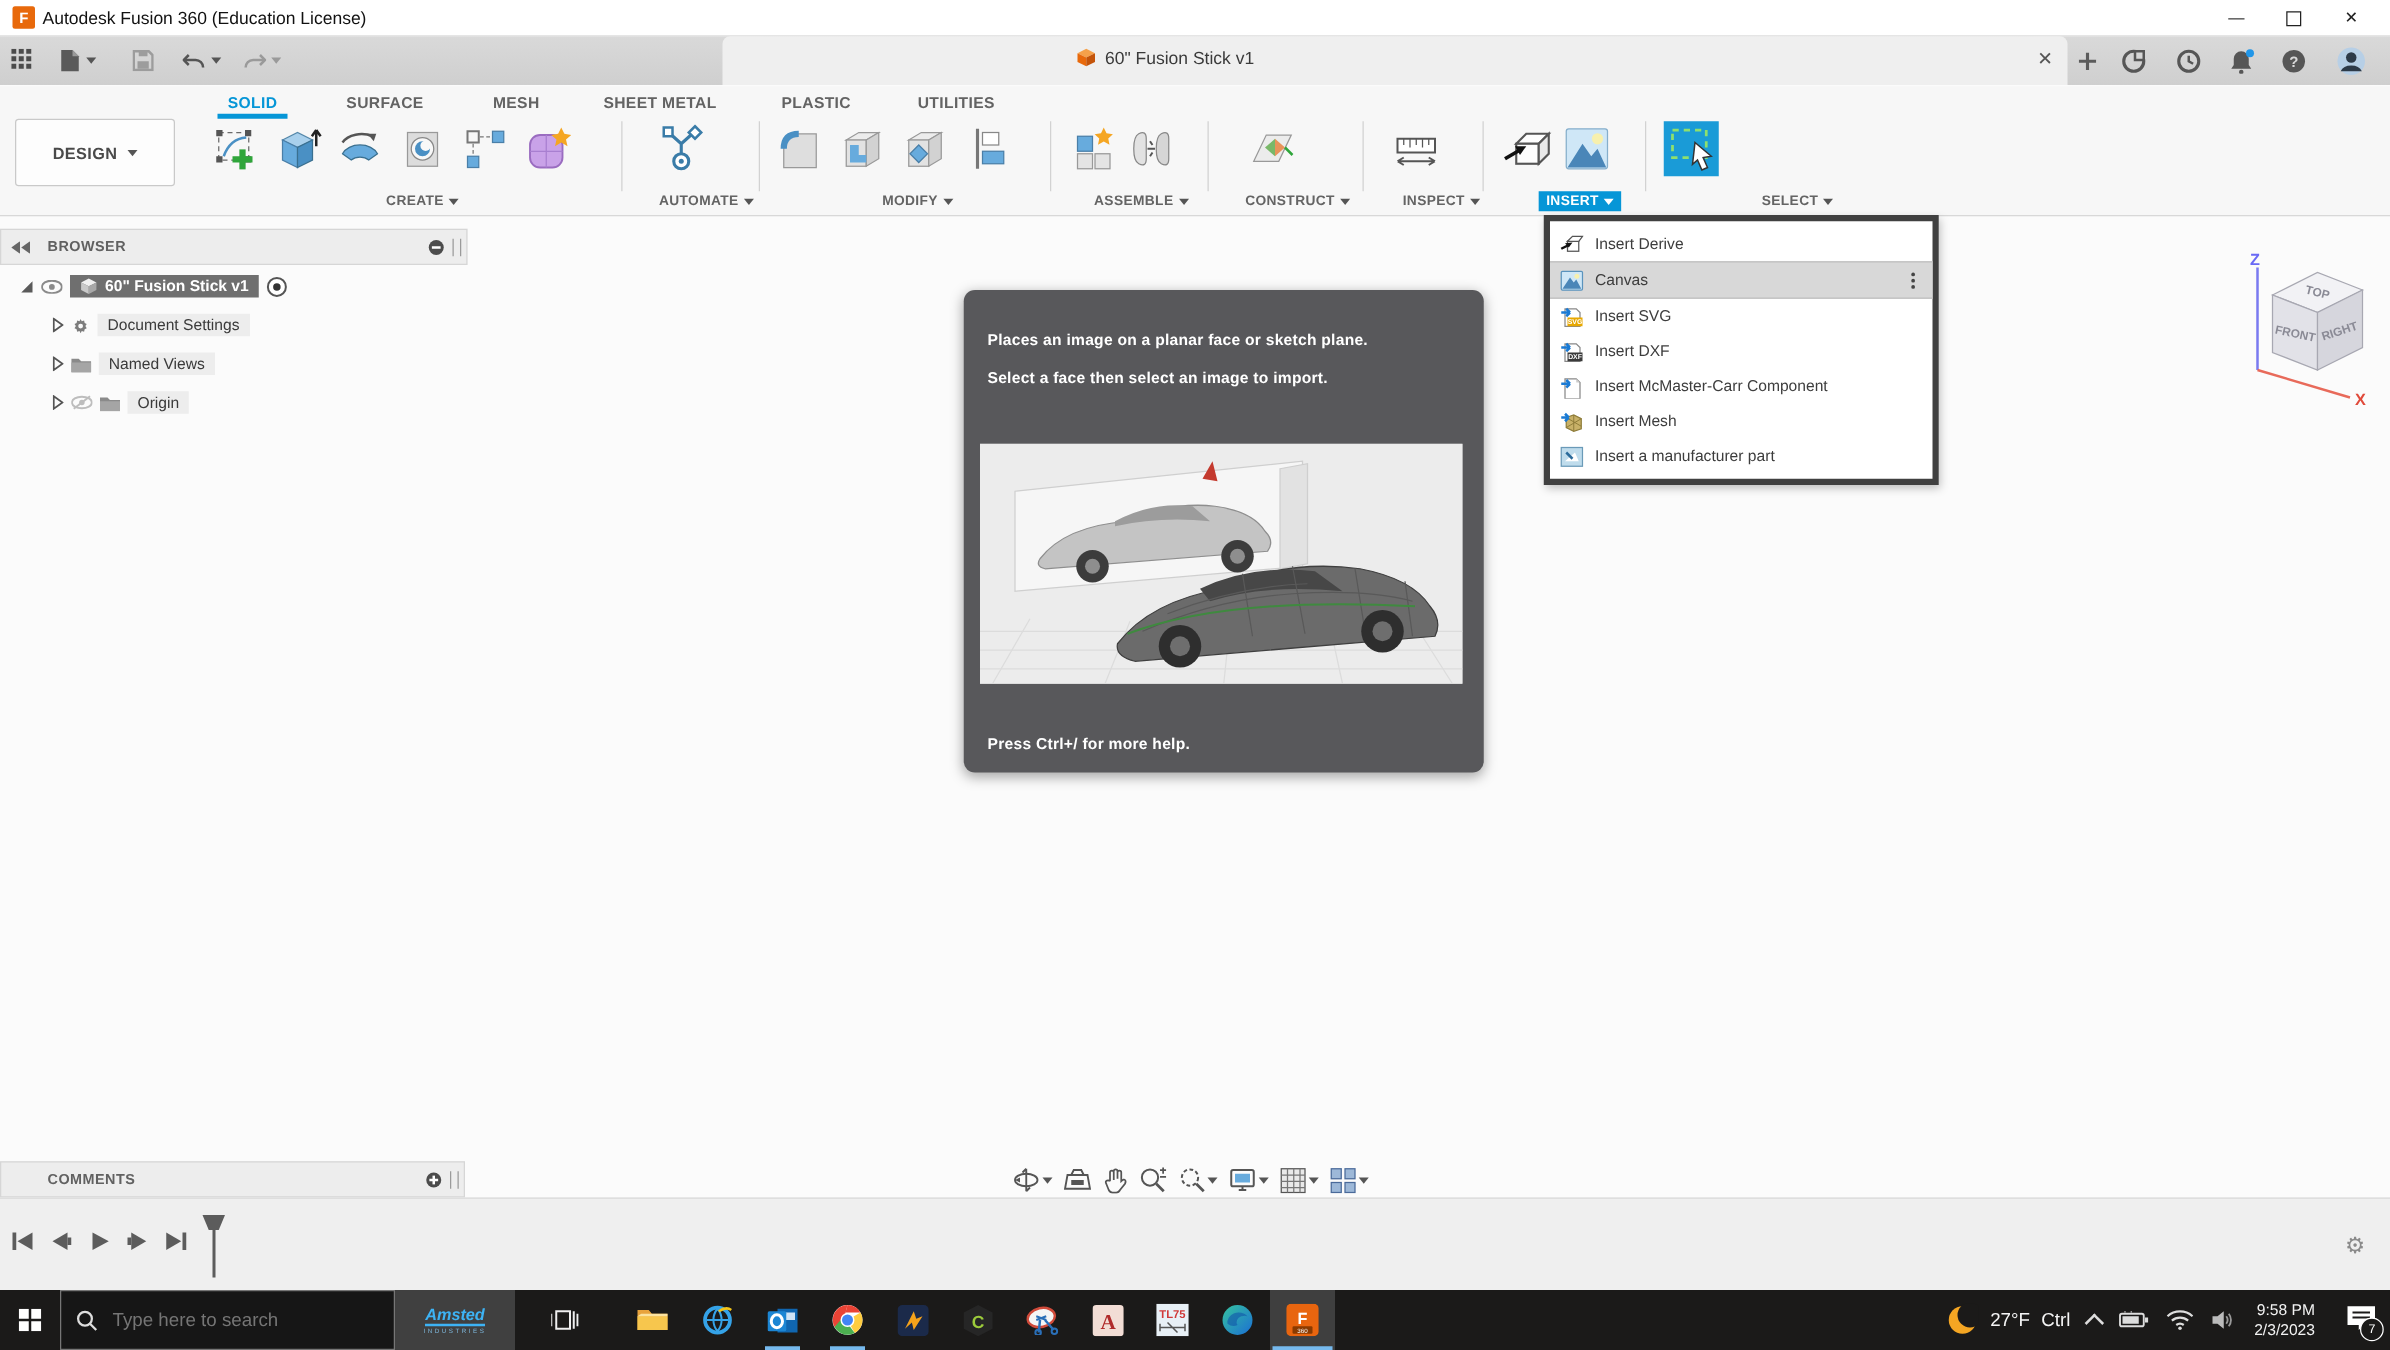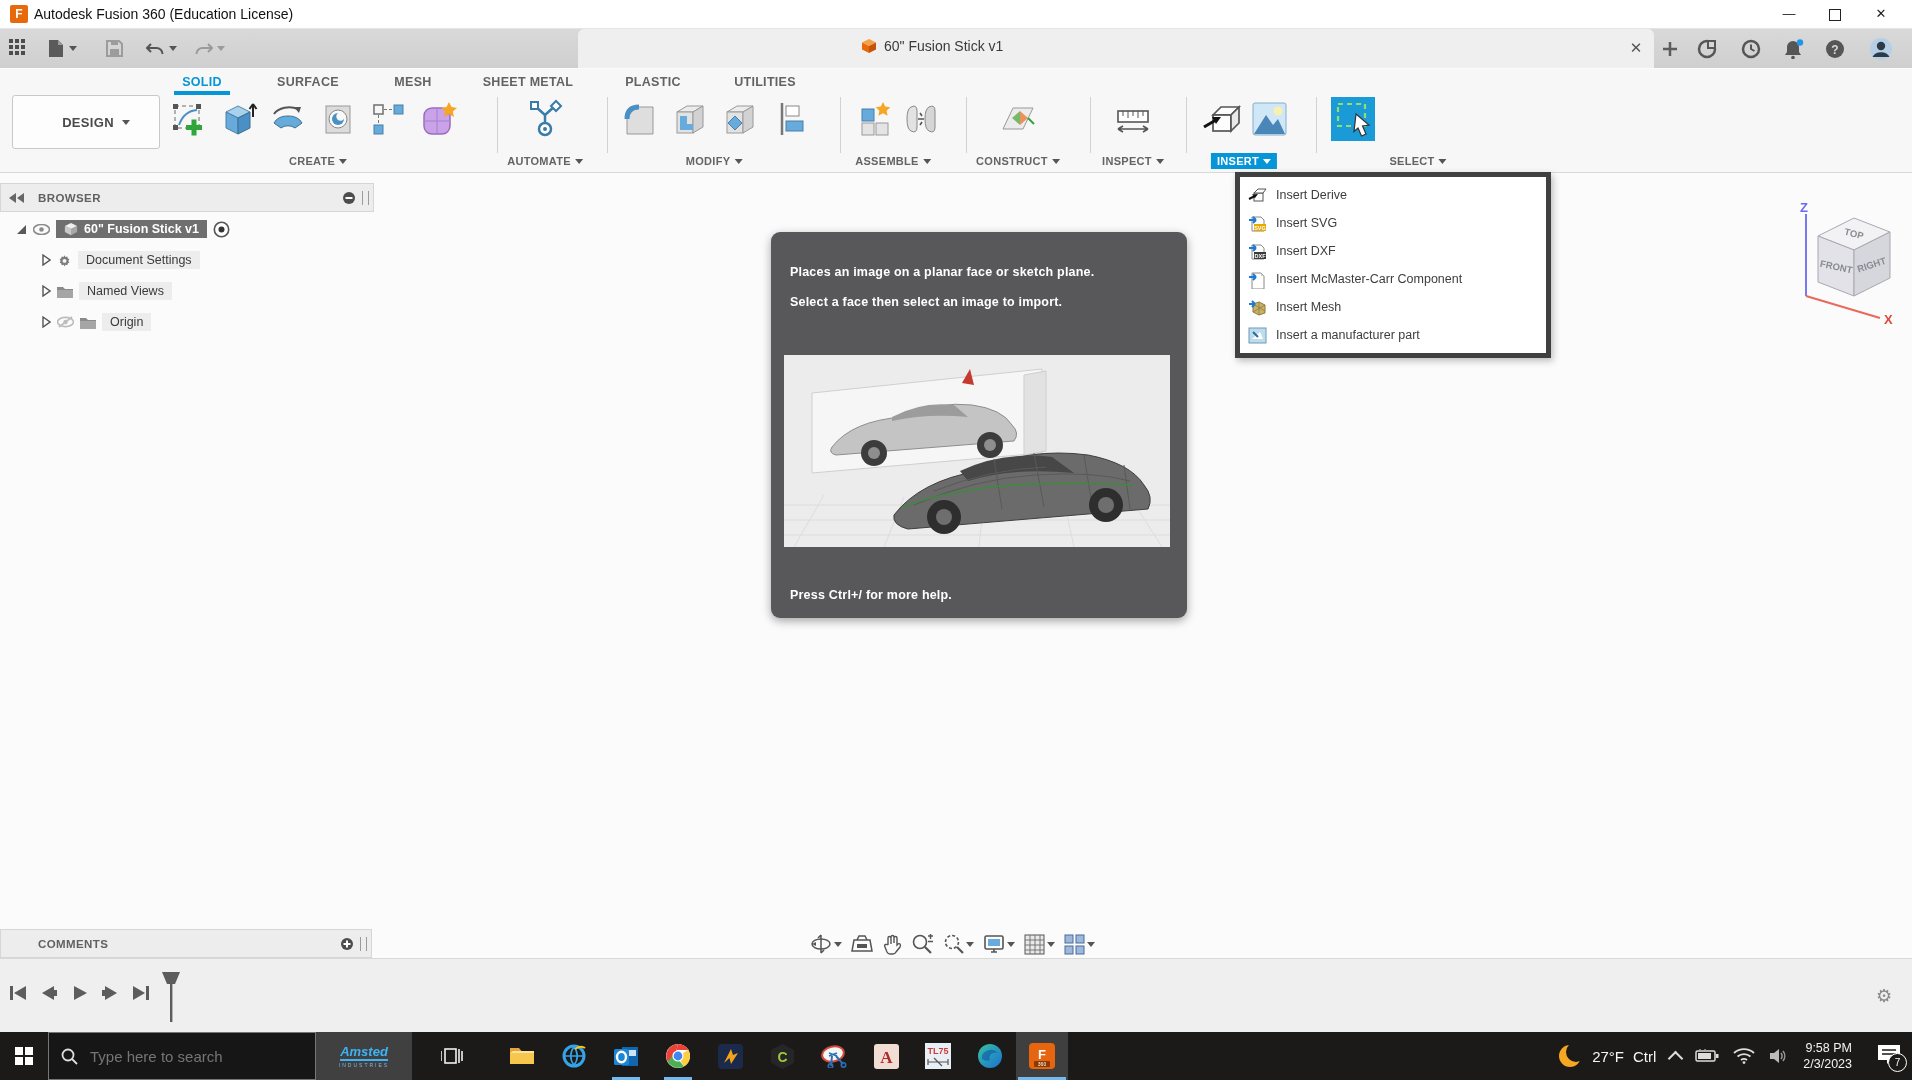--- a/index.html
+++ b/index.html
@@ -19,26 +19,26 @@
   .caret{display:inline-block;width:0;height:0;border-left:4px solid transparent;border-right:4px solid transparent;border-top:5px solid #555;}
   .caret.dim{border-top-color:#9a9a9a;}
   .doctab{position:absolute;left:578px;top:0;width:1076px;height:39px;background:#efefef;border-radius:6px 6px 0 0;}
   .doctab-title{position:absolute;left:283px;top:9px;display:flex;align-items:center;gap:7px;font-size:14px;color:#3a3a3a;}
   .cubeico{width:16px;height:16px;}
   .tabclose{position:absolute;right:6px;top:8px;width:24px;height:22px;text-align:center;line-height:22px;color:#555;font-size:15px;}
   .tr-ic{position:absolute;top:6px;width:30px;height:27px;display:flex;align-items:center;justify-content:center;}
   
   .ribbon{left:0;top:69px;width:1912px;height:103px;background:#f7f7f7;border-bottom:1px solid #d8d8d8;}
   .design-btn{position:absolute;left:12px;top:26px;width:126px;height:52px;background:#fdfdfd;border:1px solid #c9c9c9;border-radius:3px;
-              display:flex;align-items:center;justify-content:center;gap:8px;font-size:13px;font-weight:bold;color:#4a4a4a;letter-spacing:.3px;padding-left:20px;}
+              display:flex;align-items:center;justify-content:center;gap:8px;font-size:13px;font-weight:bold;color:#4a4a4a;letter-spacing:.3px;}
   .rtab{position:absolute;top:6px;transform:translateX(-50%);font-size:12.5px;font-weight:bold;color:#636363;letter-spacing:.3px;}
   .rtab.active{color:#0696d7;}
   .rtab-underline{position:absolute;top:22px;height:4px;background:#0696d7;transform:translateX(-50%);}
   .rgroup-label{position:absolute;top:84px;transform:translateX(-50%);font-size:11px;font-weight:bold;color:#646464;
-                letter-spacing:.3px;display:flex;align-items:center;gap:4px;padding:2px 6px;}
+                letter-spacing:.3px;display:flex;align-items:center;gap:4px;padding:2px 6px;margin-left:20px;}
   .rgroup-label.active{background:#0696d7;color:#fff;}
   .rgroup-label.active .caret{border-top-color:#fff;}
   .ribtn{position:absolute;top:26px;width:46px;height:48px;display:flex;align-items:center;justify-content:center;border-radius:2px;}
   .rsep{position:absolute;top:28px;width:1px;height:56px;background:#d2d2d2;}
   
   .panelhead{height:27px;background:#ededed;border:1px solid #d6d6d6;display:flex;align-items:center;font-size:11.5px;font-weight:bold;color:#616161;letter-spacing:.4px;}
   .grip{width:5px;height:14px;border-left:1px solid #9a9a9a;border-right:1px solid #9a9a9a;margin-left:6px;}
   .circbtn{width:14px;height:14px;margin-left:auto;}
   .brow{position:absolute;display:flex;align-items:center;gap:6px;height:22px;font-size:12.5px;color:#3a3a3a;}
   .chip{background:#ededed;padding:2px 8px;}
@@ -510,20 +510,29 @@
 <div class="abs menu">
   <div class="mi">
     <svg class="mico" viewBox="0 0 19 19">
         <rect x="6" y="7" width="9" height="8" fill="#fff" stroke="#555"></rect>
         <polygon points="6,7 10,3 18,3 15,7" fill="#fff" stroke="#555"></polygon>
         <path d="M1 13 L7 10" stroke="#111" stroke-width="2"></path>
         <polygon points="10,8 4,8.5 7,12" fill="#111"></polygon>
       </svg>
     <span>Insert Derive</span>
   </div>
+  <div class="mi hl">
+    <svg class="mico" viewBox="0 0 19 19">
+        <rect x="1" y="2" width="17" height="15" rx="1" fill="#cfe7f7" stroke="#5a93bd"></rect>
+        <circle cx="13.5" cy="6" r="2" fill="#f7f0ae"></circle>
+        <polygon points="2,16 8,7 11,11 13,8.5 17,16" fill="#4a86b8"></polygon>
+      </svg>
+    <span>Canvas</span>
+    <span class="kebab"></span>
+  </div>
   <div class="mi">
     <svg class="mico" viewBox="0 0 19 19">
         <path d="M4 3 h9 l3 3 v11 h-12 z" fill="#fff" stroke="#888"></path>
         <path d="M1 6 h7 M8 6 l-3 -3 M8 6 l-3 3" stroke="#1a7ad4" stroke-width="2" fill="none"></path>
         <rect x="6" y="10" width="12" height="7" fill="#e8a800"></rect>
         <text x="12" y="15.5" text-anchor="middle" font-size="5.5" font-weight="bold" fill="#fff" font-family="Liberation Sans,sans-serif">SVG</text>
       </svg>
     <span>Insert SVG</span>
   </div>
   <div class="mi">

